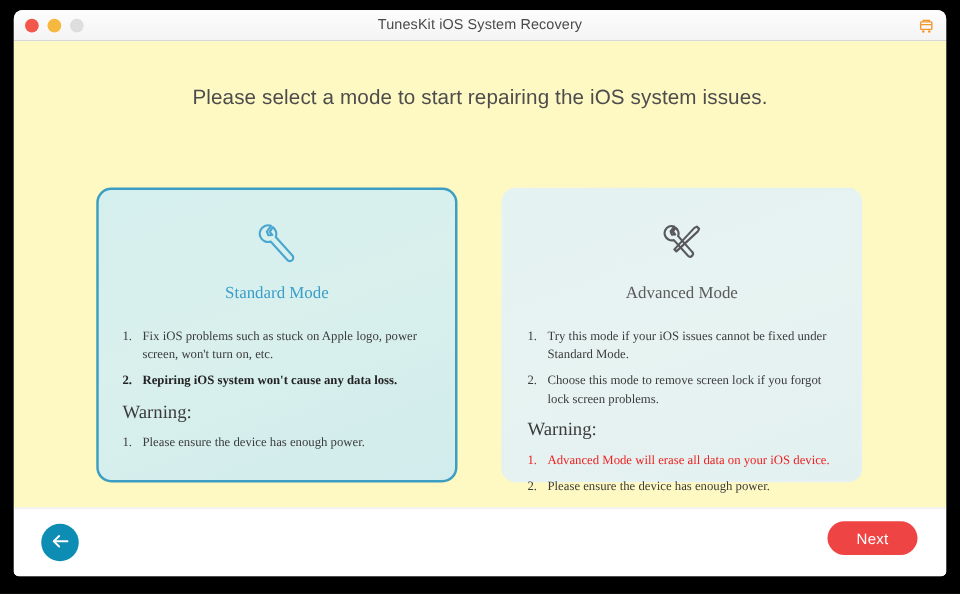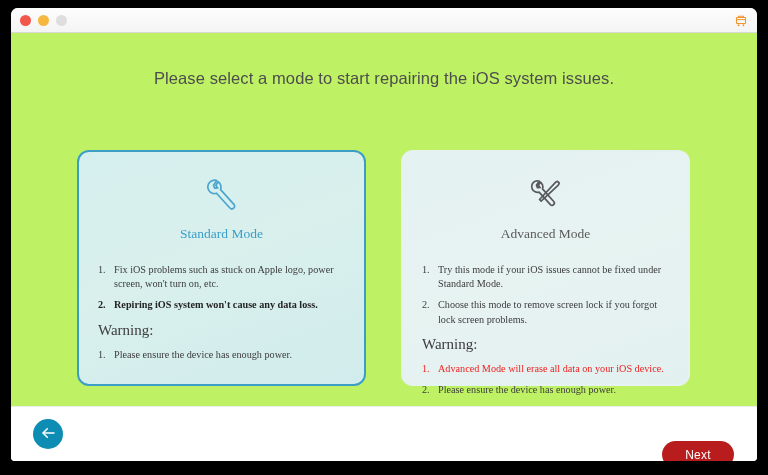--- a/index.html
+++ b/index.html
@@ -78,21 +78,21 @@
     display: flex;
     align-items: center;
     justify-content: center;
     cursor: pointer;
   }
 
   
   .content {
     flex: 1 1 auto;
     position: relative;
-    background: #bef264;
+    background: #fef9c3;
   }
 
   .page-heading {
     position: absolute;
     left: 0;
     right: 0;
     top: 36px;
     text-align: center;
     font-size: 16.5px;
     color: #4d4d4d;
@@ -204,41 +204,41 @@
     cursor: pointer;
     padding: 0;
   }
   .next-button {
     position: absolute;
     right: 23px;
     top: 10px;
     width: 72px;
     height: 27px;
     border-radius: 14px;
-    background: #b91c1c;
+    background: #ef4444;
     border: none;
     color: #ffffff;
     font-size: 12px;
     font-family: "Liberation Sans", sans-serif;
     cursor: pointer;
     letter-spacing: 0.2px;
-    margin-top: 24px;
   }
 </style>
 </head>
 <body>
 
 <div id="app-window">
 
   <div class="titlebar">
     <div class="traffic-lights">
       <span class="light close"></span>
       <span class="light min"></span>
       <span class="light zoom"></span>
     </div>
+    <div class="window-title">TunesKit iOS System Recovery</div>
     <div class="cart-btn">
       <svg width="14" height="13" viewBox="0 0 14 13" fill="none" aria-hidden="true">
         <rect x="2.5" y="3.5" width="9" height="6" rx="0.6" stroke="#f1972e" stroke-width="1.1"></rect>
         <path d="M4.6 3.4V2.3h4.8v1.1" stroke="#f1972e" stroke-width="1.1" fill="none"></path>
         <path d="M2.6 5.6h8.8" stroke="#f1972e" stroke-width="1"></path>
         <circle cx="4.6" cy="11.2" r="1" fill="#f1972e"></circle>
         <circle cx="9.4" cy="11.2" r="1" fill="#f1972e"></circle>
       </svg>
     </div>
   </div>

